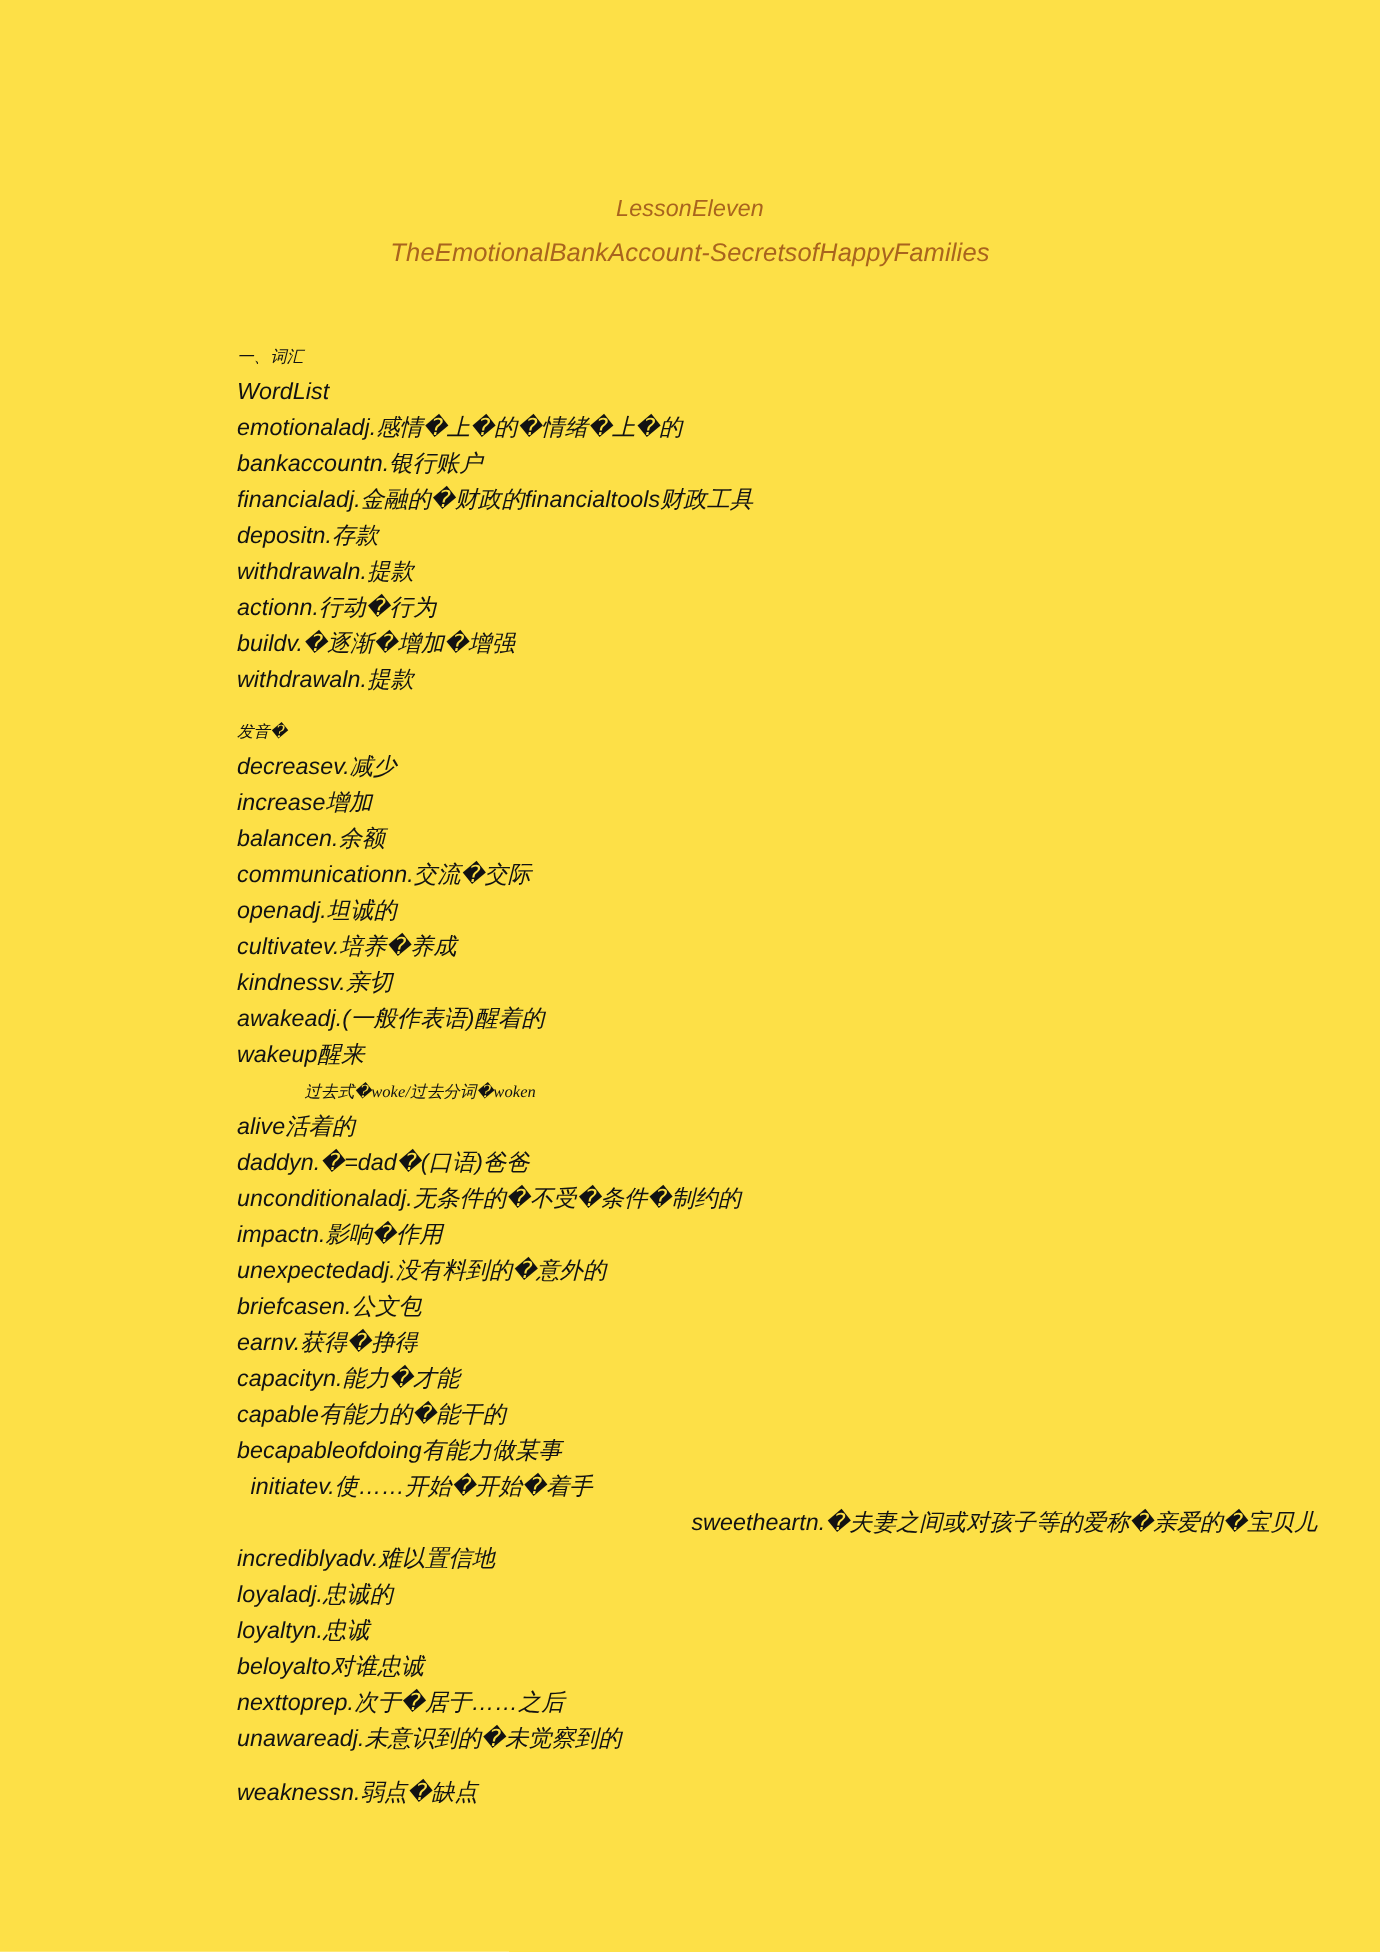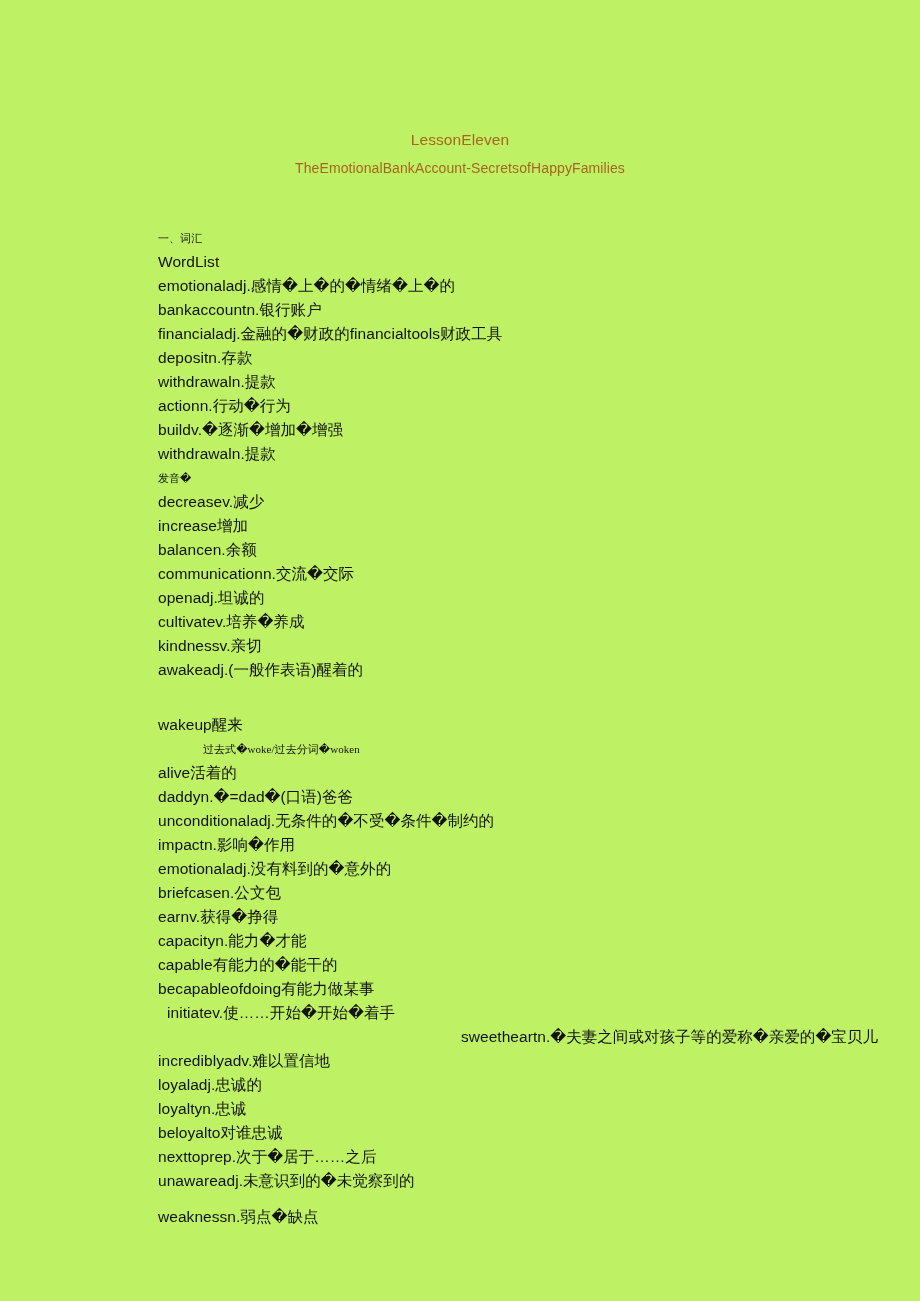--- a/index.html
+++ b/index.html
@@ -11,42 +11,43 @@
     width: 920px;
     height: 1301px;
     background: #ffffff;
     font-family: "Liberation Sans", sans-serif;
     overflow: hidden;
   }
   .page {
     position: relative;
     width: 920px;
     height: 1301px;
-    background: #bef264;
+    background: #fde047;
     box-sizing: border-box;
+    font-style: italic;
   }
 
   
   .title-block {
     position: absolute;
     left: 0;
     top: 125px;
     width: 920px;
     text-align: center;
   }
   .title-line {
     color: #a9641e;
     font-family: "Liberation Sans", sans-serif;
     font-size: 15.5px;
     line-height: 29px;
     letter-spacing: 0.1px;
     white-space: pre;
   }
   .title-line.sub {
-    font-size: 14px;
+    font-size: 17px;
   }
 
   
   .body-block {
     position: absolute;
     left: 158px;
     top: 226px;
     width: 720px;
   }
   .line {
@@ -81,36 +82,36 @@
       <div class="line cjk-lead" style="color: rgb(18, 18, 18);">一、词汇</div>
       <div class="line" style="color: rgb(18, 18, 18);">WordList</div>
       <div class="line" style="color: rgb(18, 18, 18);">emotionaladj.感情�上�的�情绪�上�的</div>
       <div class="line" style="color: rgb(18, 18, 18);">bankaccountn.银行账户</div>
       <div class="line" style="color: rgb(18, 18, 18);">financialadj.金融的�财政的financialtools财政工具</div>
       <div class="line" style="color: rgb(18, 18, 18);">depositn.存款</div>
       <div class="line" style="color: rgb(18, 18, 18);">withdrawaln.提款</div>
       <div class="line" style="color: rgb(18, 18, 18);">actionn.行动�行为</div>
       <div class="line" style="color: rgb(18, 18, 18);">buildv.�逐渐�增加�增强</div>
       <div class="line" style="color: rgb(18, 18, 18);">withdrawaln.提款</div>
-      <div class="line cjk-lead" style="color: rgb(18, 18, 18);">发音�</div>
+      <div class="line cjk-lead" style="color: rgb(18, 18, 18); margin-top: 10px;">发音�</div>
       <div class="line" style="color: rgb(18, 18, 18);">decreasev.减少</div>
       <div class="line" style="color: rgb(18, 18, 18);">increase增加</div>
       <div class="line" style="color: rgb(18, 18, 18);">balancen.余额</div>
       <div class="line" style="color: rgb(18, 18, 18);">communicationn.交流�交际</div>
       <div class="line" style="color: rgb(18, 18, 18);">openadj.坦诚的</div>
       <div class="line" style="color: rgb(18, 18, 18);">cultivatev.培养�养成</div>
       <div class="line" style="color: rgb(18, 18, 18);">kindnessv.亲切</div>
       <div class="line" style="color: rgb(18, 18, 18);">awakeadj.(一般作表语)醒着的</div>
-      <div class="line" style="color: rgb(18, 18, 18); margin-top: 31px;">wakeup醒来</div>
+      <div class="line" style="color: rgb(18, 18, 18);">wakeup醒来</div>
       <div class="line cjk-lead" style="color: rgb(18, 18, 18); margin-left: 45px;">过去式�woke/过去分词�woken</div>
       <div class="line" style="color: rgb(18, 18, 18);">alive活着的</div>
       <div class="line" style="color: rgb(18, 18, 18);">daddyn.�=dad�(口语)爸爸</div>
       <div class="line" style="color: rgb(18, 18, 18);">unconditionaladj.无条件的�不受�条件�制约的</div>
       <div class="line" style="color: rgb(18, 18, 18);">impactn.影响�作用</div>
-      <div class="line" style="color: rgb(18, 18, 18);">emotionaladj.没有料到的�意外的</div>
+      <div class="line" style="color: rgb(18, 18, 18);">unexpectedadj.没有料到的�意外的</div>
       <div class="line" style="color: rgb(18, 18, 18);">briefcasen.公文包</div>
       <div class="line" style="color: rgb(18, 18, 18);">earnv.获得�挣得</div>
       <div class="line" style="color: rgb(18, 18, 18);">capacityn.能力�才能</div>
       <div class="line" style="color: rgb(18, 18, 18);">capable有能力的�能干的</div>
       <div class="line" style="color: rgb(18, 18, 18);">becapableofdoing有能力做某事</div>
       <div class="line indent" style="color: rgb(18, 18, 18);">initiatev.使……开始�开始�着手</div>
       <div class="line" style="color: rgb(18, 18, 18); text-align: right;">sweetheartn.�夫妻之间或对孩子等的爱称�亲爱的�宝贝儿</div>
       <div class="line" style="color: rgb(18, 18, 18);">incrediblyadv.难以置信地</div>
       <div class="line" style="color: rgb(18, 18, 18);">loyaladj.忠诚的</div>
       <div class="line" style="color: rgb(18, 18, 18);">loyaltyn.忠诚</div>

